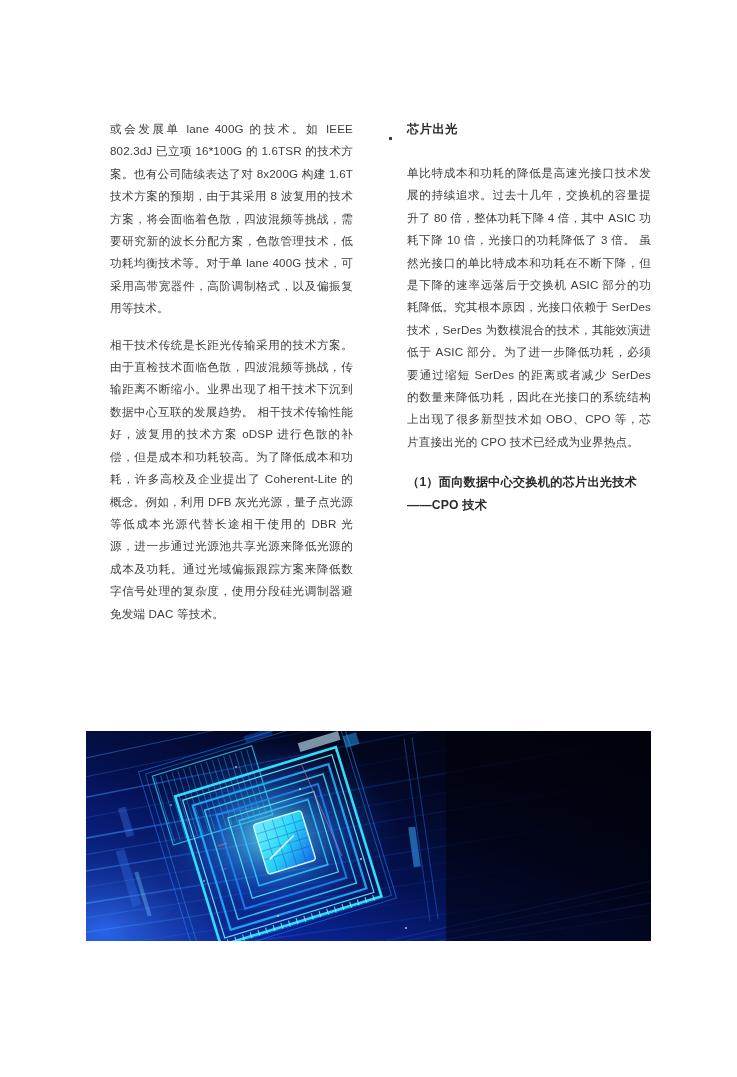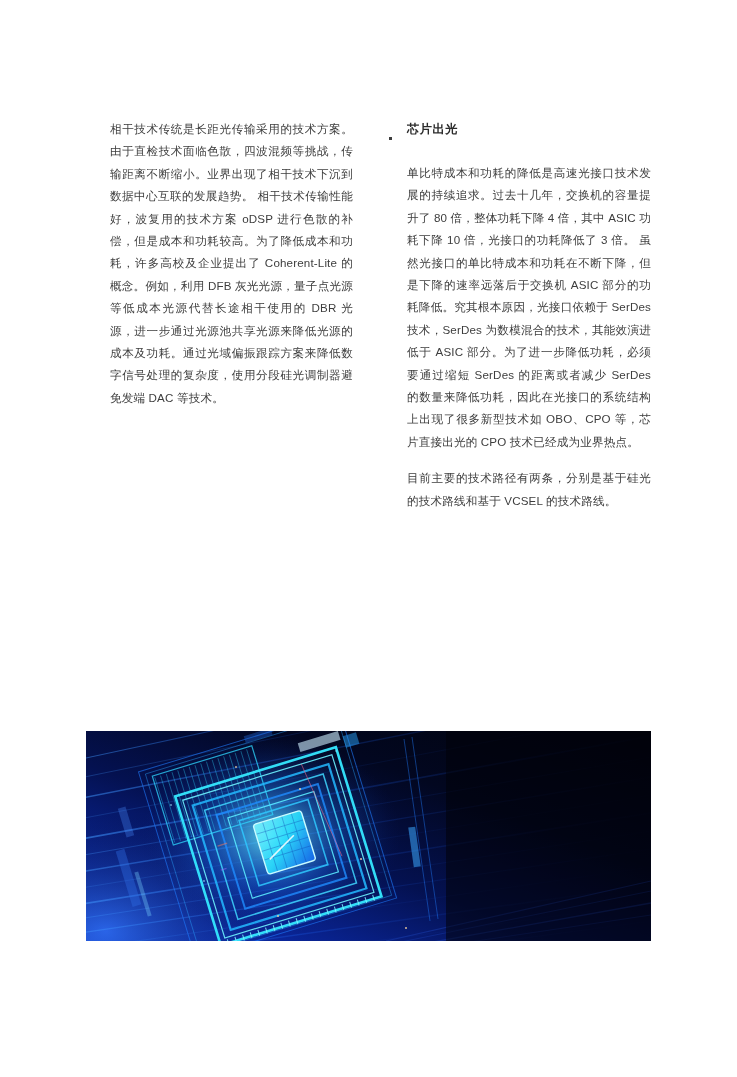--- a/index.html
+++ b/index.html
@@ -108,35 +108,36 @@
   }
 </style>
 </head>
 <body>
 
 <div class="page">
 
   <div class="columns">
 
     <div class="col col-left">
+      <p class="body">或会发展单 lane 400G 的技术。如 IEEE 802.3dJ 已立项 16*100G 的 1.6TSR 的技术方案。也有公司陆续表达了对 8x200G 构建 1.6T 技术方案的预期，由于其采用 8 波复用的技术方案，将会面临着色散，四波混频等挑战，需要研究新的波长分配方案，色散管理技术，低功耗均衡技术等。对于单 lane 400G 技术，可采用高带宽器件，高阶调制格式，以及偏振复用等技术。</p>
       <p class="body">相干技术传统是长距光传输采用的技术方案。由于直检技术面临色散，四波混频等挑战，传输距离不断缩小。业界出现了相干技术下沉到数据中心互联的发展趋势。 相干技术传输性能好，波复用的技术方案 oDSP 进行色散的补偿，但是成本和功耗较高。为了降低成本和功耗，许多高校及企业提出了 Coherent-Lite 的概念。例如，利用 DFB 灰光光源，量子点光源等低成本光源代替长途相干使用的 DBR 光源，进一步通过光源池共享光源来降低光源的成本及功耗。通过光域偏振跟踪方案来降低数字信号处理的复杂度，使用分段硅光调制器避免发端 DAC 等技术。</p>
     </div>
 
     <div class="col col-right">
 
       <div class="bullet-row">
         <span class="bullet-dot"></span>
         <span class="bullet-title">芯片出光</span>
       </div>
 
       <div class="sub-block">
         <p class="body">单比特成本和功耗的降低是高速光接口技术发展的持续追求。过去十几年，交换机的容量提升了 80 倍，整体功耗下降 4 倍，其中 ASIC 功耗下降 10 倍，光接口的功耗降低了 3 倍。 虽然光接口的单比特成本和功耗在不断下降，但是下降的速率远落后于交换机 ASIC 部分的功耗降低。究其根本原因，光接口依赖于 SerDes 技术，SerDes 为数模混合的技术，其能效演进低于 ASIC 部分。为了进一步降低功耗，必须要通过缩短 SerDes 的距离或者减少 SerDes 的数量来降低功耗，因此在光接口的系统结构上出现了很多新型技术如 OBO、CPO 等，芯片直接出光的 CPO 技术已经成为业界热点。</p>
 
-
-        <p class="body">目前主要的技术路径有两条，分别是基于硅光的技术路线和基于 VCSEL 的技术路线。</p>
+        <h4 class="sub-heading">（1）面向数据中心交换机的芯片出光技术——CPO 技术</h4>
+
       </div>
 
     </div>
   </div>
 
   <div class="figure">
     <svg class="fig-canvas" viewBox="0 0 565 210" preserveAspectRatio="none">
       <defs>
         <linearGradient id="bgGrad" x1="0" y1="1" x2="1" y2="0">
           <stop offset="0" stop-color="#1540d8"></stop>

